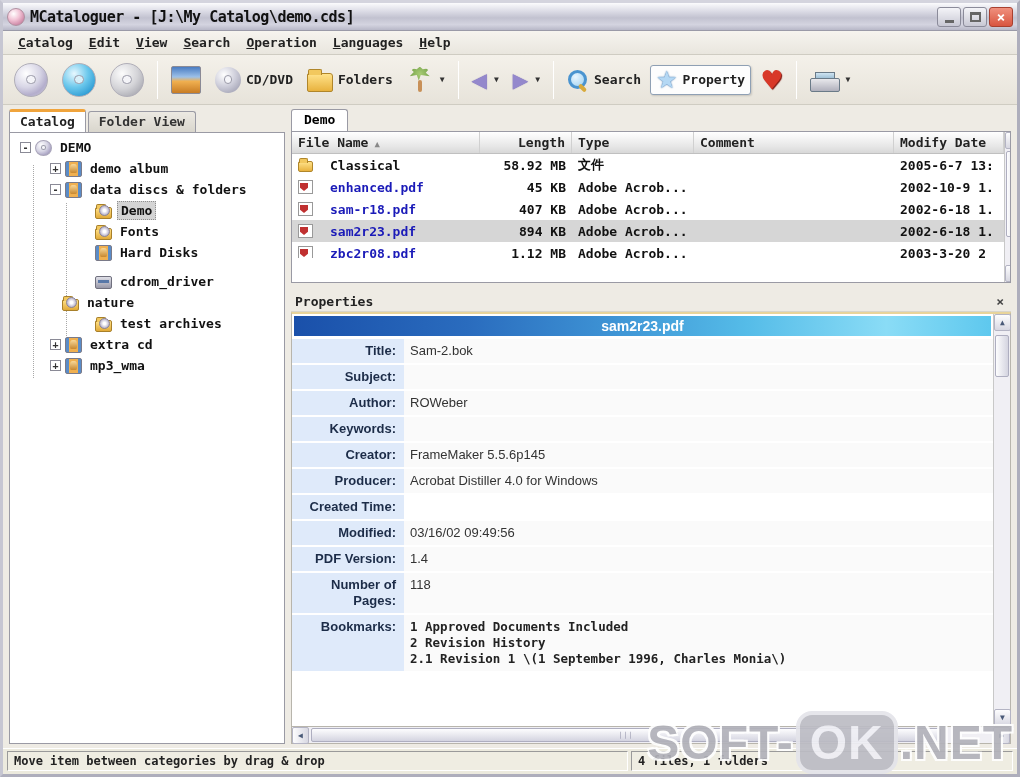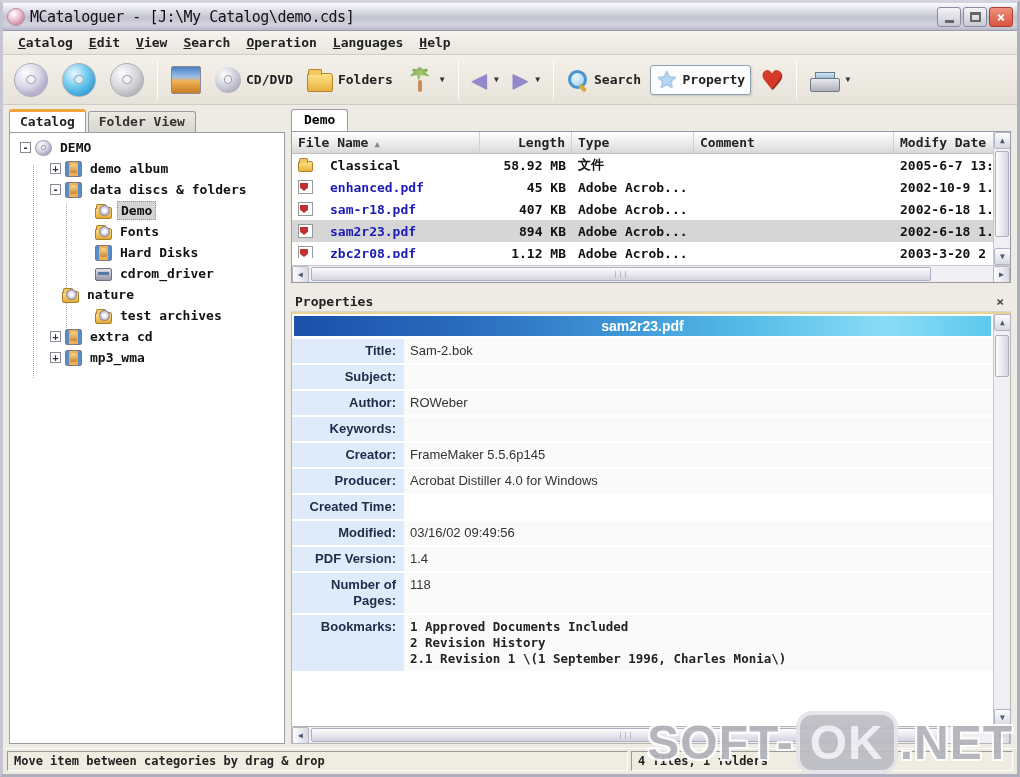--- a/index.html
+++ b/index.html
@@ -9,21 +9,21 @@
             background:#eeebe4; border:3px solid #aeaebc; border-top-color:#d4d4de;
             border-left-color:#c6c6d2; }
 
   
   .titlebar { height:28px; flex:0 0 28px; display:flex; align-items:center; padding:0 4px;
               background:linear-gradient(180deg,#fbfbfd 0%,#dcdce6 30%,#c2c2d0 55%,#d4d4e0 80%,#b8b8c8 100%);
               border-bottom:1px solid #9a9aa8; }
   .app-icon { width:18px; height:18px; border-radius:50%;
               background:radial-gradient(circle at 35% 30%, #ffffff, #f2c4d6 40%, #cf8aa8 75%, #a86080);
               border:1px solid #b090a0; margin-right:5px; }
-  .title-text { font-weight:normal; font-size:15px; color:#111; letter-spacing:-0.5px;
+  .title-text { font-weight:bold; font-size:15px; color:#111; letter-spacing:-0.5px;
                 flex:1; white-space:nowrap; overflow:hidden; }
   .win-controls { display:flex; gap:2px; }
   .win-btn { width:24px; height:20px; border:1px solid #8b8b9a; border-radius:3px;
              display:flex; align-items:center; justify-content:center;
              background:linear-gradient(180deg,#f4f4f8,#c8c8d4); font-size:12px; font-weight:bold; color:#555; }
   .win-btn.min span { display:block; width:9px; height:3px; background:#666; margin-top:9px; }
   .win-btn.max span { display:block; width:11px; height:10px; border:2px solid #666; border-top-width:3px; }
   .win-btn.close { background:linear-gradient(180deg,#f0907e,#d85540); border-color:#a84030;
                    color:#fff; font-size:14px; }
 
@@ -117,21 +117,21 @@
   .tree-label { padding:1px 3px; }
   .tree-row.selected .tree-label { background:#d4d4d4; border:1px dotted #909090; }
   .guide { position:absolute; border-left:1px dotted #a8a8a8; width:0; }
 
   
   .right-panel { flex:1; display:flex; flex-direction:column; min-width:0; }
   .file-tab-row { height:22px; flex:0 0 22px; display:flex; }
   .file-tab { padding:2px 12px 0 12px; background:#fff; border:1px solid #9a9aa4; border-bottom:none;
               border-radius:3px 3px 0 0; font-size:13px; font-weight:bold; }
   .file-box { flex:0 0 152px; height:152px; background:#fff; border:1px solid #9a9aa4;
-              display:flex; flex-direction:column; position:relative; overflow:hidden; }
+              display:flex; flex-direction:row; position:relative; overflow:hidden; }
   .file-grid { flex:1; display:flex; min-height:0; }
   .file-cols { flex:1; min-width:0; overflow:hidden; }
   .lv-header { display:flex; height:22px; background:linear-gradient(180deg,#ffffff,#e6e6e6 70%,#d8d8d8);
                border-bottom:1px solid #c0c0c0; font-size:13px; font-weight:bold; color:#222; }
   .lv-hcell { padding:3px 6px 0 6px; border-right:1px solid #d0d0d0; white-space:nowrap; overflow:hidden; }
   .lv-rows { height:104px; overflow:hidden; }
   .lv-row { display:flex; height:22px; font-size:13px; font-weight:bold; color:#111; align-items:center; }
   .lv-row.selected { background:#d6d6d6; }
   .lv-cell { padding:0 6px; white-space:nowrap; overflow:hidden; display:flex; align-items:center; gap:17px; }
   .lv-cell.num { justify-content:flex-end; }
@@ -312,21 +312,21 @@
           <div class="tree-row" style="padding-left: 70px;">
             <span style="width: 15px; flex: 0 0 15px;"></span>
             <span class="t-icon folderdisc"></span>
             <span class="tree-label">Fonts</span>
           </div>
           <div class="tree-row" style="padding-left: 70px;">
             <span style="width: 15px; flex: 0 0 15px;"></span>
             <span class="t-icon category"></span>
             <span class="tree-label">Hard Disks</span>
           </div>
-          <div class="tree-row" style="padding-left: 70px;">
+          <div class="tree-row" style="padding-left: 70px; margin-top: 8px;">
             <span style="width: 15px; flex: 0 0 15px;"></span>
             <span class="t-icon drive"></span>
             <span class="tree-label">cdrom_driver</span>
           </div>
           <div class="tree-row" style="padding-left: 37px;">
             <span style="width: 15px; flex: 0 0 15px;"></span>
             <span class="t-icon folderdisc"></span>
             <span class="tree-label">nature</span>
           </div>
           <div class="tree-row" style="padding-left: 70px;">

